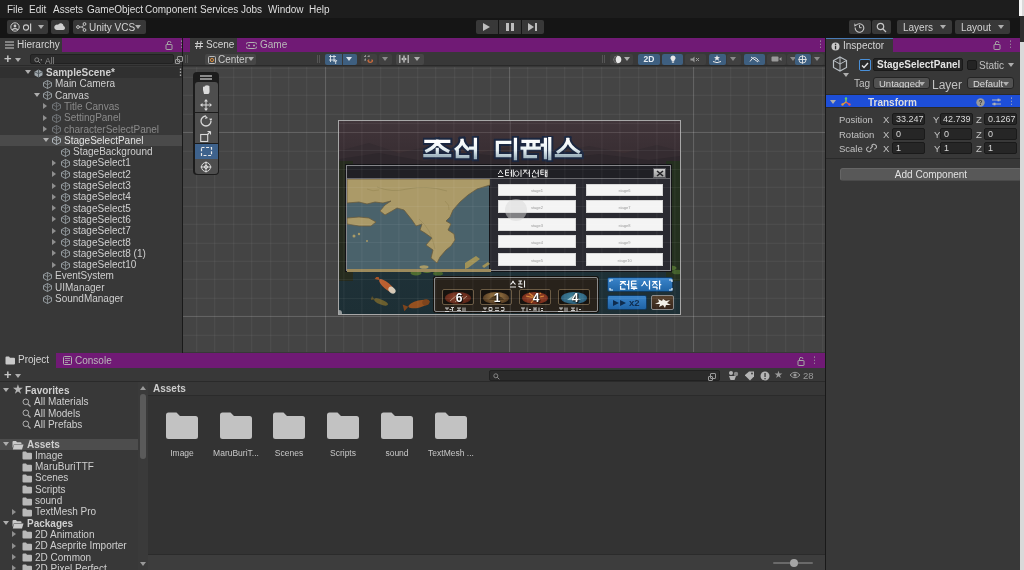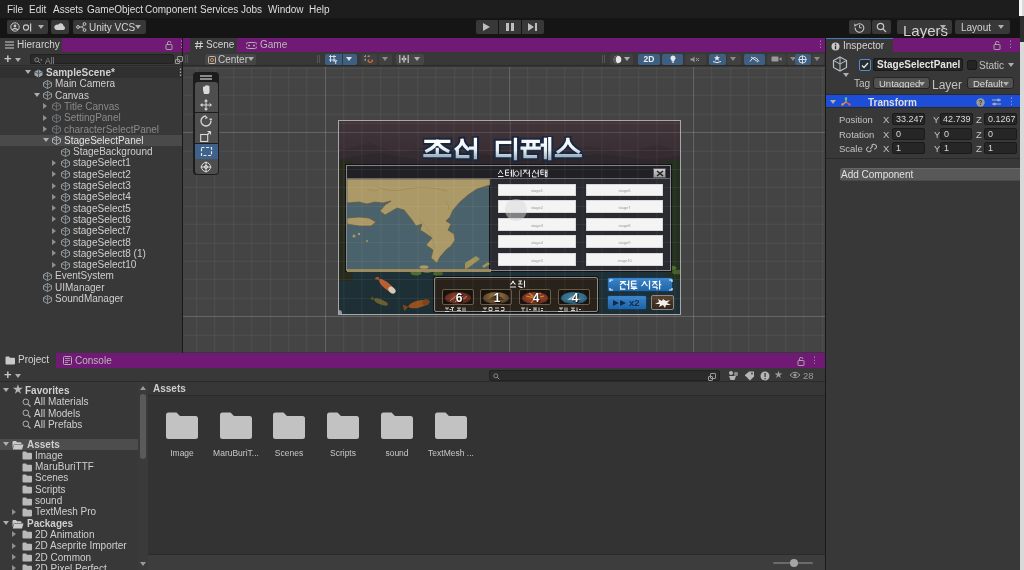--- a/index.html
+++ b/index.html
@@ -74,21 +74,21 @@
         <path d="M5.5 3 V5.7 H7.6" fill="none" stroke="#c6c6c6" stroke-width="1"></path>
       </svg>
  </div>
  <div class="btn" style="left:872px;top:2px;width:19px;height:14px">
   <svg class="abs" style="left:4px;top:2px" width="11" height="11" viewBox="0 0 11 11">
         <circle cx="4.5" cy="4.5" r="3.2" fill="none" stroke="#c6c6c6" stroke-width="1.2"></circle>
         <path d="M7 7 L10 10" stroke="#c6c6c6" stroke-width="1.3"></path>
       </svg>
  </div>
  <div class="btn" style="left:897px;top:2px;width:55px;height:14px">
-  <span class="abs" style="left:6px;top:2px;color:#d3d3d3;font-size:15px">Layers</span>
+  <span class="abs" style="left:6px;top:2px;color:#d3d3d3;font-size:10px">Layers</span>
   <span class="abs tri-d" style="left:43px;top:5px"></span>
  </div>
  <div class="btn" style="left:955px;top:2px;width:55px;height:14px">
   <span class="abs" style="left:6px;top:2px;color:#d3d3d3;font-size:10px">Layout</span>
   <span class="abs tri-d" style="left:43px;top:5px"></span>
  </div>
 </div>
 
 <div id="hier" class="abs" style="left:0;top:38px;width:182px;height:315px;background:#383838">
  <div class="tabbar abs" style="left:0;top:0;right:0">
@@ -717,21 +717,21 @@
  <svg class="abs" style="left:40px;top:104.5px" width="11" height="10" viewBox="0 0 11 10">
       <path d="M4.2 5.8 L6.8 3.2 M3 4 a2.2 2.2 0 0 0 -1.5 4 a2.2 2.2 0 0 0 3.8 -1.2 M8 6 a2.2 2.2 0 0 0 1.5 -4 a2.2 2.2 0 0 0 -3.8 1.2" fill="none" stroke="#b5b5b5" stroke-width="1.1"></path>
     </svg>
  <span class="lbl" style="left:57px;top:104.5px">X</span>
     <div class="field" style="left:66px;top:103.5px;width:33px;height:12px">1</div>
  <span class="lbl" style="left:108px;top:104.5px">Y</span>
     <div class="field" style="left:114px;top:103.5px;width:32px;height:12px">1</div>
  <span class="lbl" style="left:150px;top:104.5px">Z</span>
     <div class="field" style="left:158px;top:103.5px;width:33px;height:12px">1</div>
  <div class="abs" style="left:0;top:120px;width:194px;height:1px;background:#2a2a2a"></div>
- <div class="abs" style="left:14px;top:130px;width:182px;height:13px;background:#585858;border:1px solid #666;border-bottom-color:#4a4a4a;border-radius:3px;color:#e2e2e2;font-size:10px;text-align:left;line-height:12px">Add Component</div>
+ <div class="abs" style="left:14px;top:130px;width:182px;height:13px;background:#585858;border:1px solid #666;border-bottom-color:#4a4a4a;border-radius:3px;color:#e2e2e2;font-size:10px;text-align:center;line-height:12px">Add Component</div>
 </div>
 
 <div id="proj" class="abs" style="left:0;top:353px;width:825px;height:217px;background:#383838">
  <div class="tabbar abs" style="left:0;top:0;right:0;height:15px">
   <div class="tab" style="left:0;width:56px;height:15px">
    <svg class="abs" style="left:5px;top:3px" width="10" height="9" viewBox="0 0 10 9">
           <path d="M0.5 1.5 q0,-1 1,-1 h2.5 l1,1.2 h4 q1,0 1,1 V7.5 q0,1 -1,1 H1.5 q-1,0 -1,-1Z" fill="#c9c9c9"></path>
         </svg>
    <span class="abs" style="left:18px">Project</span>
   </div>

